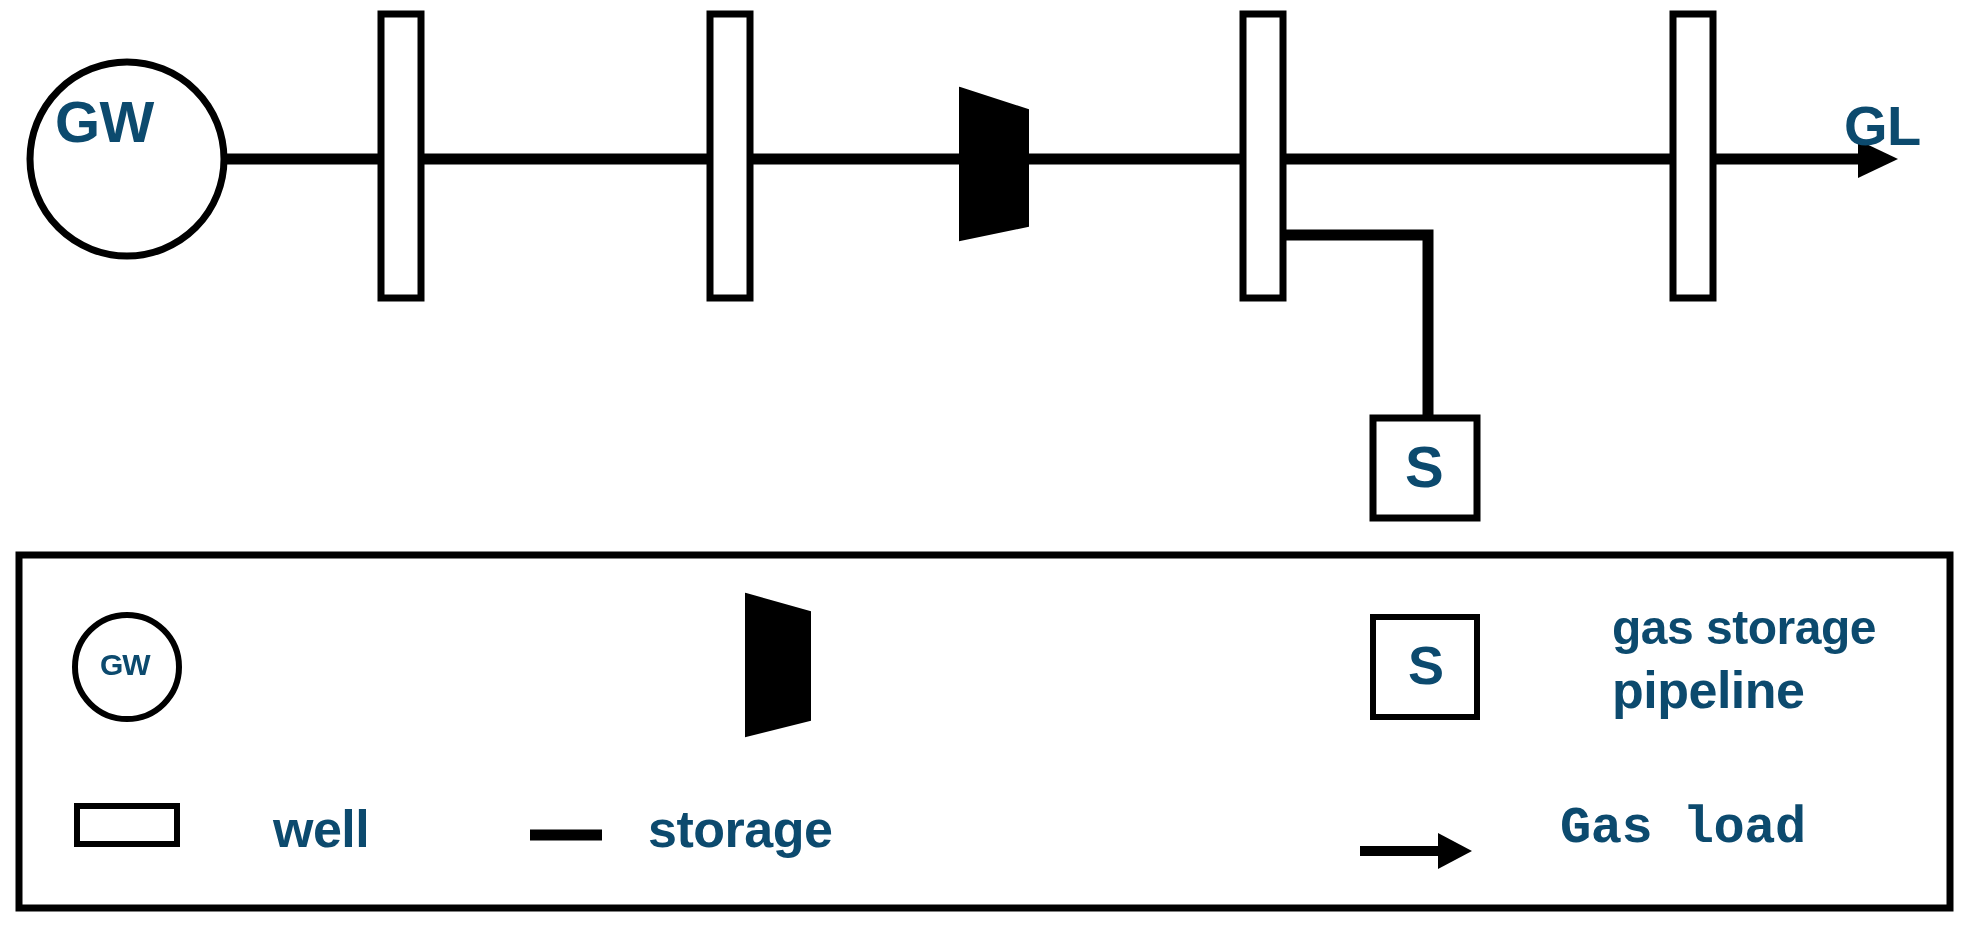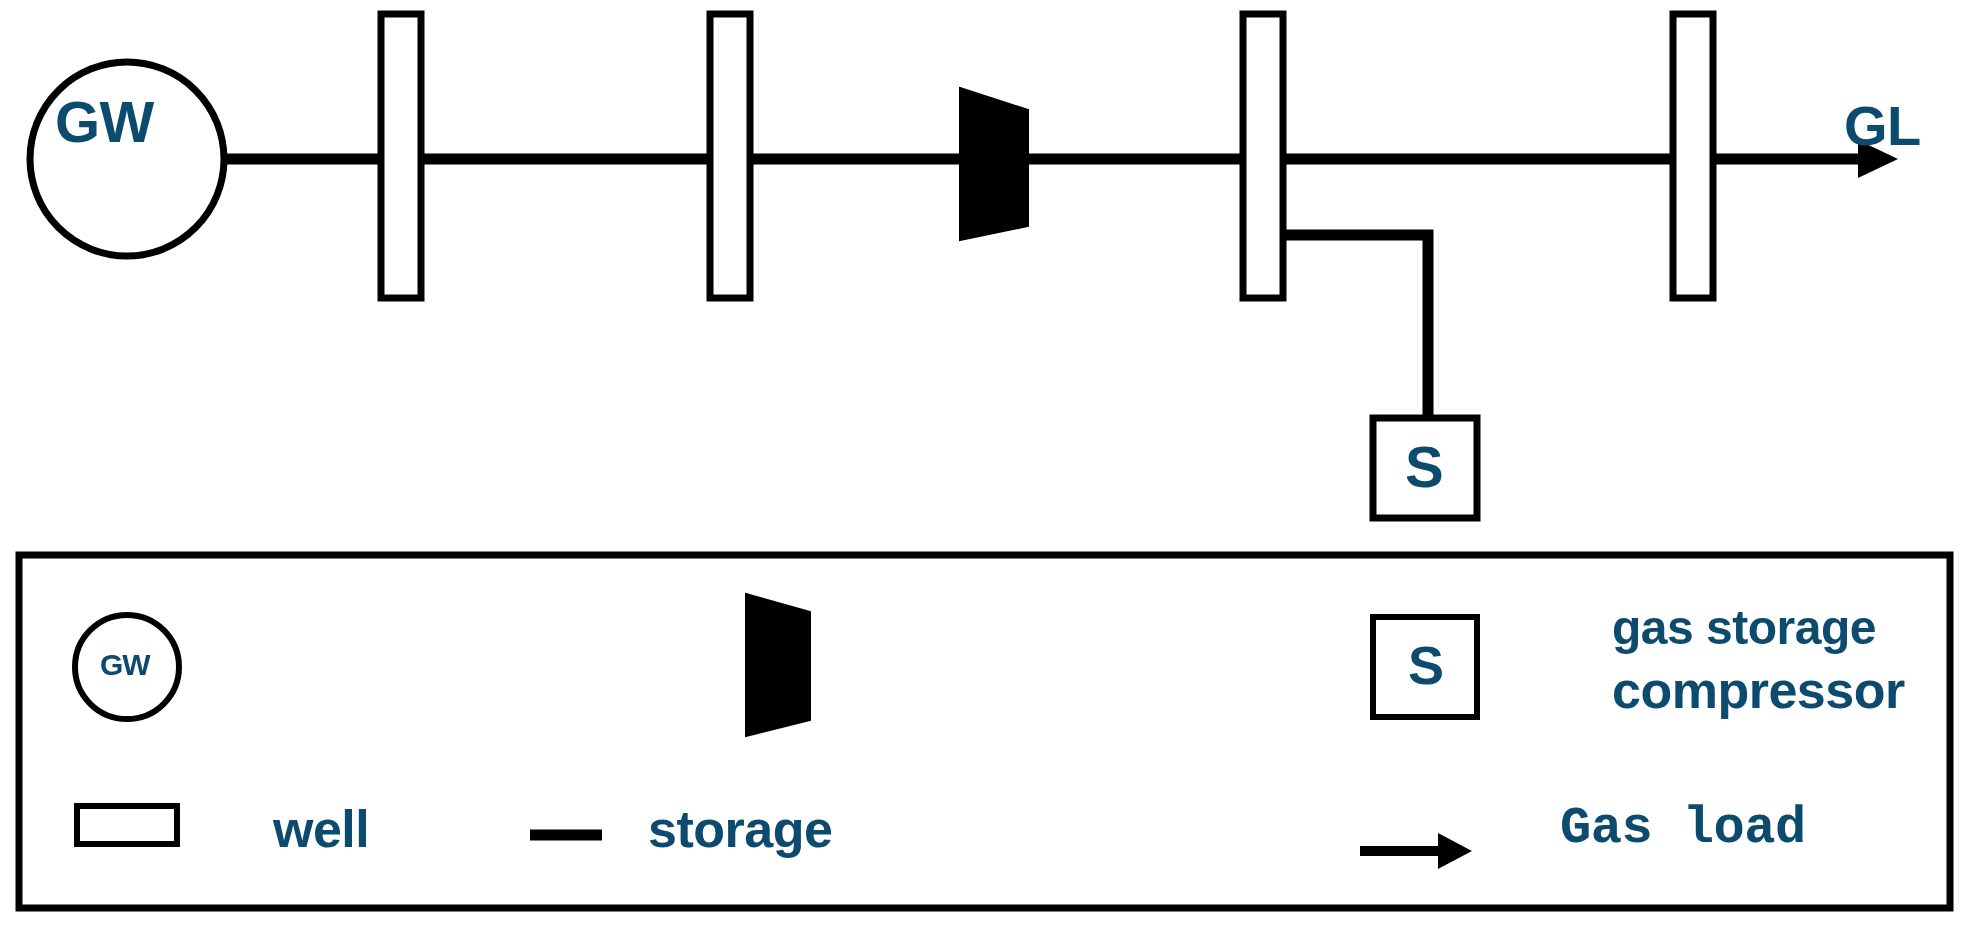--- a/index.html
+++ b/index.html
@@ -95,18 +95,18 @@
   </svg>
 
   <div class="lbl lbl-gw-main">GW</div>
   <div class="lbl lbl-gl-main">GL</div>
   <div class="lbl lbl-s-main">S</div>
 
   <div class="lbl lbl-gw-leg">GW</div>
   <div class="lbl lbl-s-leg">S</div>
 
   <div class="lbl lbl-storage1">gas storage</div>
-  <div class="lbl lbl-storage2">compressor</div>
+  <div class="lbl lbl-storage2">pipeline</div>
   <div class="lbl lbl-node">well</div>
   <div class="lbl lbl-pipeline">storage</div>
   <div class="lbl lbl-gasload">Gas load</div>
 
 </div>
 
 </body></html>

